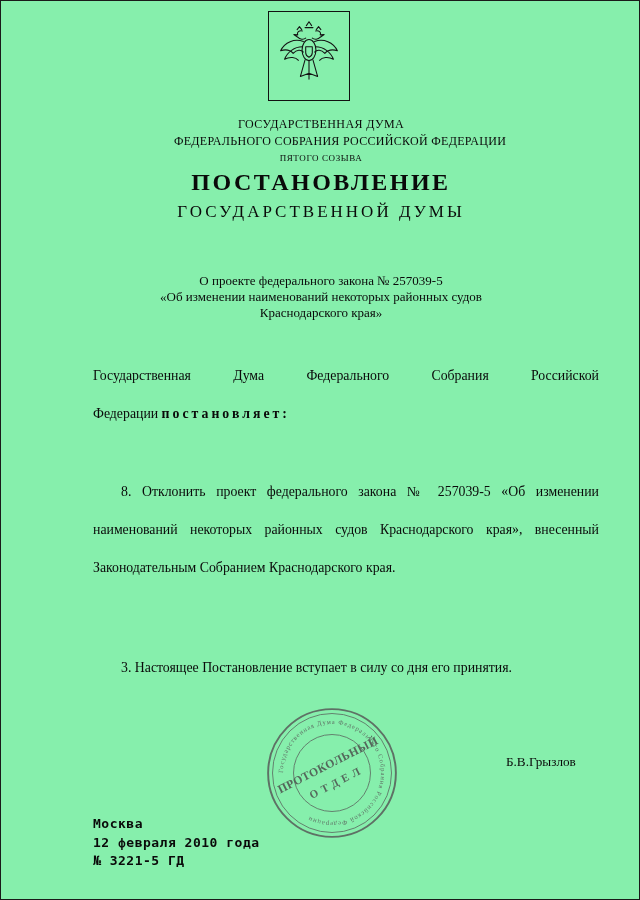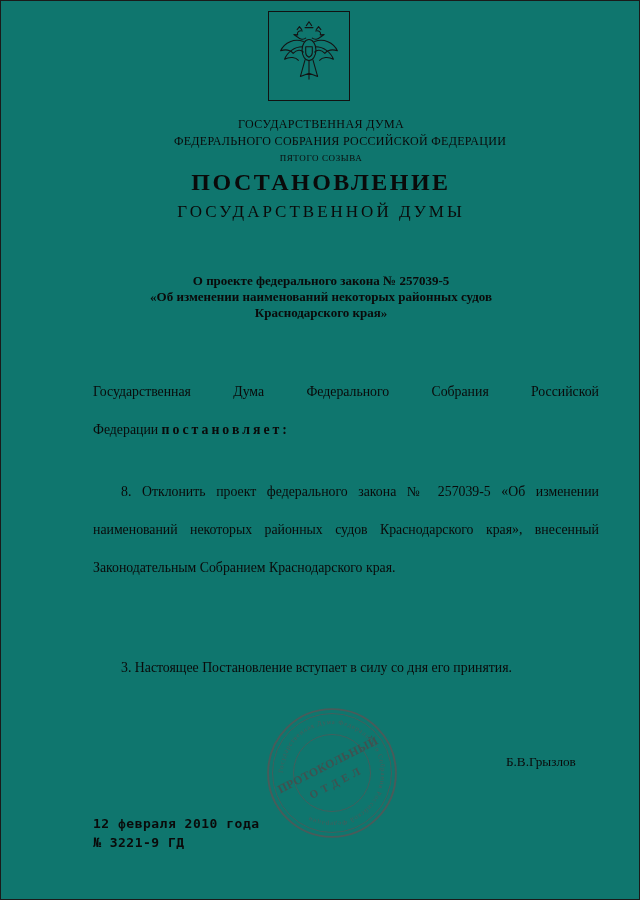--- a/index.html
+++ b/index.html
@@ -1,20 +1,20 @@
 <!DOCTYPE html>
 <html><head>
 <meta charset="utf-8">
 <style>
   * { margin:0; padding:0; box-sizing:border-box; }
   html,body { background:#ffffff; }
   .page {
     position:relative;
     width:640px; height:900px;
-    background:#0f766e;
+    background:#86efac;
     border:1px solid #1a1a1a;
     overflow:hidden;
     font-family:"Liberation Serif","DejaVu Serif",serif;
     color:#0a0a0a;
     padding-left:44px;
   }
   
   .emblem-box {
     position:absolute; left:267px; top:10px; width:82px; height:90px;
     border:1.5px solid #111;
@@ -28,26 +28,26 @@
   .org-line2 { font-size:12px; letter-spacing:0.3px; margin-top:2px;margin-left:38px; }
   .org-line3 { font-size:9px; letter-spacing:0.6px; margin-top:4px;text-align:center; }
 
   .doc-title { position:absolute; left:0; top:168px; width:640px; text-align:center;
     font-size:24px; font-weight:bold; letter-spacing:2.5px; }
   .doc-subtitle { position:absolute; left:0; top:201px; width:640px; text-align:center;
     font-size:17px; letter-spacing:3px; }
 
   
   .subject { position:absolute; left:60px; top:272px; width:520px; text-align:center;
-    font-weight:bold; font-size:13px; line-height:16px; }
+    font-weight:normal; font-size:13px; line-height:16px; }
 
   
   .para { position:absolute; left:92px; width:506px;
     font-size:13.8px; line-height:38px; text-align:justify; }
-  .intro { top:372px; }
+  .intro { top:356px; }
   .intro .first-line { text-align:justify; text-align-last:justify; }
   .resolve-word { font-weight:bold; letter-spacing:3px; }
   .item { text-indent:28px; }
   .item-1 { top:472px; }
   .item-2 { top:578px; }
   .item-3 { top:648px; }
 
   
   .sig-block { position:absolute; left:92px; top:712px; width:260px;
     font-size:13.2px; line-height:19px; }
@@ -135,17 +135,18 @@
         <textPath href="#ringpath" xlink:href="#ringpath">Государственная Дума Федерального Собрания Российской Федерации</textPath>
       </text>
       <g transform="rotate(-27 80 80)" fill="#4a4a4a" font-family="Liberation Serif, DejaVu Serif, serif">
         <text x="80" y="74" text-anchor="middle" font-size="13.5" font-weight="bold" letter-spacing="0.5">ПРОТОКОЛЬНЫЙ</text>
         <text x="80" y="96" text-anchor="middle" font-size="12.5" font-weight="bold" letter-spacing="5">ОТДЕЛ</text>
       </g>
     </svg>
   </div>
 
   <div class="footer">
+    <div>Москва</div>
     <div>12 февраля 2010 года</div>
-    <div>№ 3221-9 ГД</div>
+    <div>№ 3221-5 ГД</div>
   </div>
 
 </div>
 
 </body></html>

